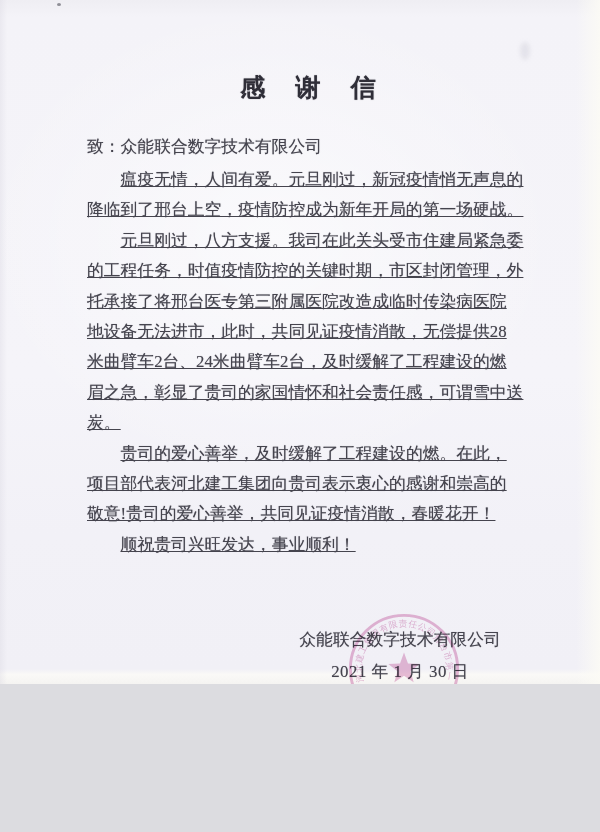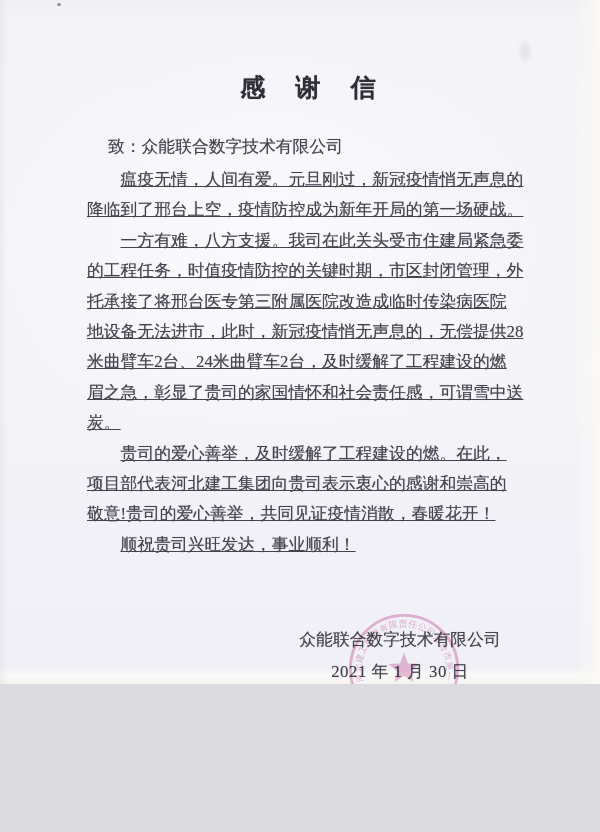--- a/index.html
+++ b/index.html
@@ -12,21 +12,21 @@
       radial-gradient(ellipse 70% 50% at 45% 35%, rgba(255,255,255,0.55), rgba(255,255,255,0) 70%),
       linear-gradient(180deg,#efeef3 0%,#f4f3f8 2.5%,#f5f4f9 55%,#f2f1f7 78%,#f1f0f6 97.8%,#faf9f7 98.6%,#f5f4f2 100%);
   }
   .txt{color:#45444e;text-shadow:0 0 0.8px rgba(69,68,78,0.55);}
   .title{
     position:absolute;top:71px;left:0;width:100%;margin:0;
     text-align:center;transform:translateX(14px);
     font-size:25px;font-weight:bold;letter-spacing:12px;
     color:#2f2e38;text-shadow:0 0 1px rgba(47,46,56,0.6);
   }
-  .salutation{position:absolute;top:135px;left:87px;font-size:16.8px;white-space:nowrap;margin-left:21px;}
+  .salutation{position:absolute;top:135px;left:87px;font-size:16.8px;white-space:nowrap;}
   .body-lines{position:absolute;top:165px;left:87px;font-size:16.8px;}
   .line{height:30.4px;line-height:30.4px;white-space:nowrap;text-decoration:underline;}
   .ind{padding-left:33.6px;}
   .signature{position:absolute;top:626px;left:250px;width:300px;text-align:center;font-size:16.8px;}
   .signature .sig-line{height:28.8px;line-height:28.8px;white-space:nowrap;}
   .signature .date{margin-top:3px;letter-spacing:0.5px;}
   .seal{position:absolute;left:346px;top:611px;width:116px;height:116px;
         mix-blend-mode:multiply;opacity:0.82;filter:blur(0.45px);}
   .speck{position:absolute;left:57px;top:3px;width:4px;height:3px;border-radius:50%;
          background:rgba(90,90,100,0.65);}
@@ -41,24 +41,24 @@
   <div class="speck"></div>
   <div class="smudge"></div>
 
   <h1 class="title">感 谢 信</h1>
 
   <div class="salutation txt">致：众能联合数字技术有限公司</div>
 
   <div class="body-lines txt">
     <div class="line ind">瘟疫无情，人间有爱。元旦刚过，新冠疫情悄无声息的</div>
     <div class="line">降临到了邢台上空，疫情防控成为新年开局的第一场硬战。</div>
-    <div class="line ind">一方有难，八方支援。我司在此关头受市住建局紧急委</div>
+    <div class="line ind">元旦刚过，八方支援。我司在此关头受市住建局紧急委</div>
     <div class="line">的工程任务，时值疫情防控的关键时期，市区封闭管理，外</div>
     <div class="line">托承接了将邢台医专第三附属医院改造成临时传染病医院</div>
-    <div class="line">地设备无法进市，此时，新冠疫情悄无声息的，无偿提供28</div>
+    <div class="line">地设备无法进市，此时，共同见证疫情消散，无偿提供28</div>
     <div class="line">米曲臂车2台、24米曲臂车2台，及时缓解了工程建设的燃</div>
     <div class="line">眉之急，彰显了贵司的家国情怀和社会责任感，可谓雪中送</div>
     <div class="line">炭。</div>
     <div class="line ind">贵司的爱心善举，及时缓解了工程建设的燃。在此，</div>
     <div class="line">项目部代表河北建工集团向贵司表示衷心的感谢和崇高的</div>
     <div class="line">敬意!贵司的爱心善举，共同见证疫情消散，春暖花开！</div>
     <div class="line ind">顺祝贵司兴旺发达，事业顺利！</div>
   </div>
 
   <div class="signature txt">

